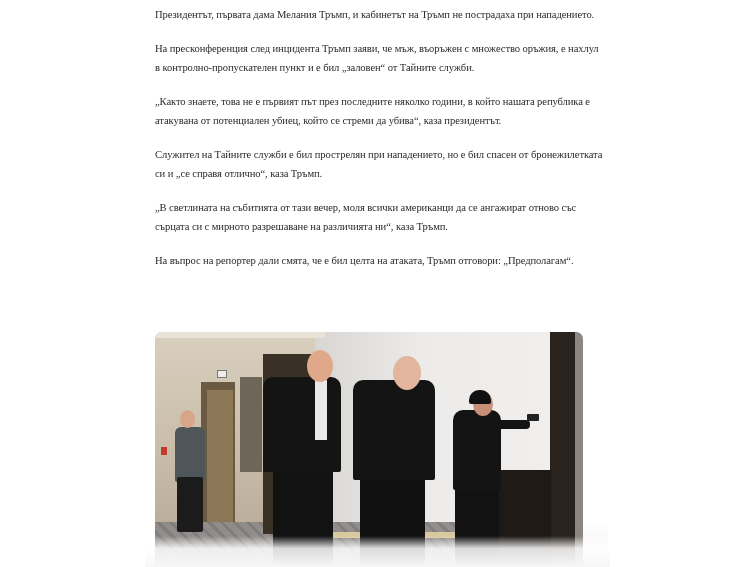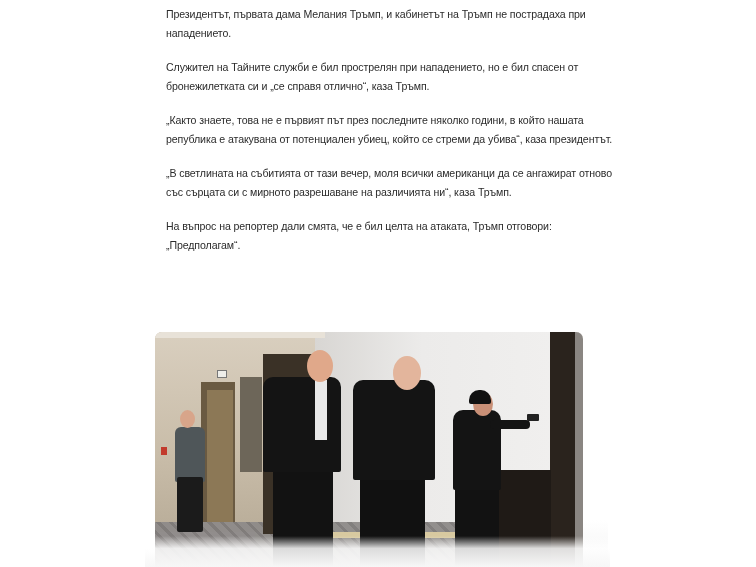--- a/index.html
+++ b/index.html
@@ -5,24 +5,24 @@
     html, body {
       margin: 0;
       padding: 0;
       width: 756px;
       height: 567px;
       overflow: hidden;
       background: #ffffff;
     }
     .article {
       position: absolute;
-      left: 166px;
+      left: 155px;
       top: 0;
       width: 450px;
-      font-family: Liberation Sans, sans-serif;
+      font-family: Liberation Serif, serif;
       font-size: 10.6px;
       line-height: 19px;
       color: #2b2b2b;
       letter-spacing: -0.1px;
     }
     .article p {
       margin: 0 0 15px 0;
     }
     .article p.first {
       margin-top: 5px;
@@ -134,22 +134,23 @@
     .bottom-fade-side {
       position: absolute; left: 583px; top: 520px; width: 25px; height: 47px;
       background: linear-gradient(180deg, #ffffff 0%, #f2f2f2 100%);
     }
   </style>
 </head>
 <body>
 
 <div class="article">
   <p class="first">Президентът, първата дама Мелания Тръмп, и кабинетът на Тръмп не пострадаха при нападението.</p>
+  <p>На пресконференция след инцидента Тръмп заяви, че мъж, въоръжен с множество оръжия, е нахлул в контролно-пропускателен пункт и е бил „заловен“ от Тайните служби.</p>
+  <p>„Както знаете, това не е първият път през последните няколко години, в който нашата република е атакувана от потенциален убиец, който се стреми да убива“, каза президентът.</p>
   <p>Служител на Тайните служби е бил прострелян при нападението, но е бил спасен от бронежилетката си и „се справя отлично“, каза Тръмп.</p>
-  <p>„Както знаете, това не е първият път през последните няколко години, в който нашата република е атакувана от потенциален убиец, който се стреми да убива“, каза президентът.</p>
   <p>„В светлината на събитията от тази вечер, моля всички американци да се ангажират отново със сърцата си с мирното разрешаване на различията ни“, каза Тръмп.</p>
   <p>На въпрос на репортер дали смята, че е бил целта на атаката, Тръмп отговори: „Предполагам“.</p>
 </div>
 
 <div class="photo" title="Secret Service agents with drawn handguns in a hotel hallway near elevators">
   <div class="wall-left"></div>
   <div class="wall-right"></div>
   <div class="ceiling"></div>
   <div class="floor"></div>
   <div class="baseboard"></div>

